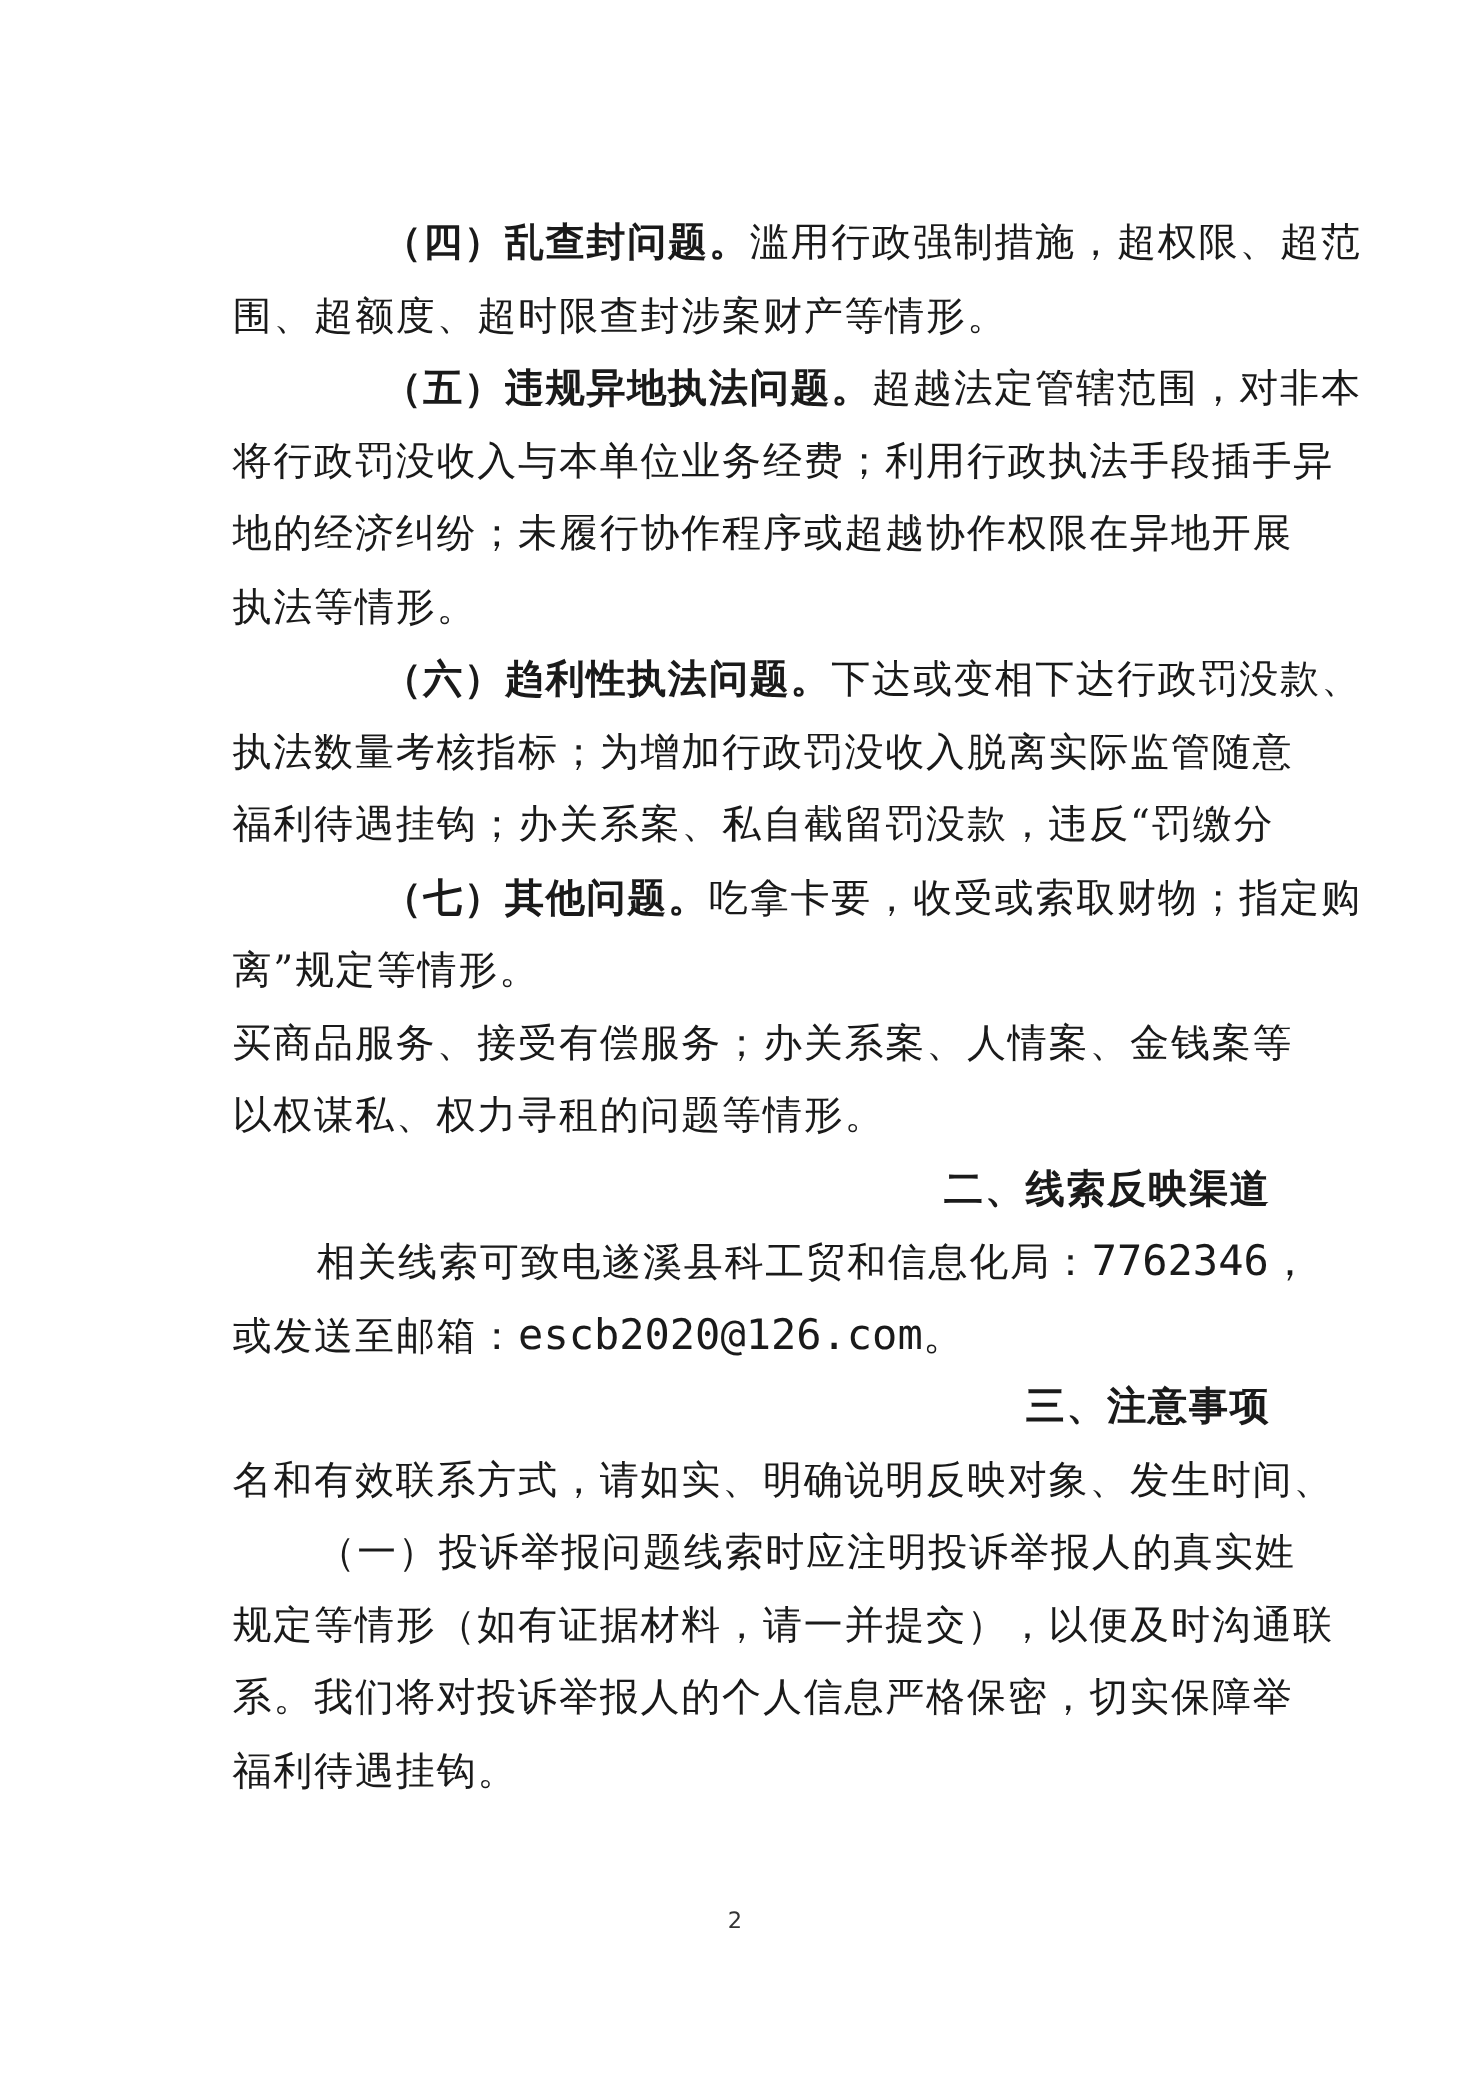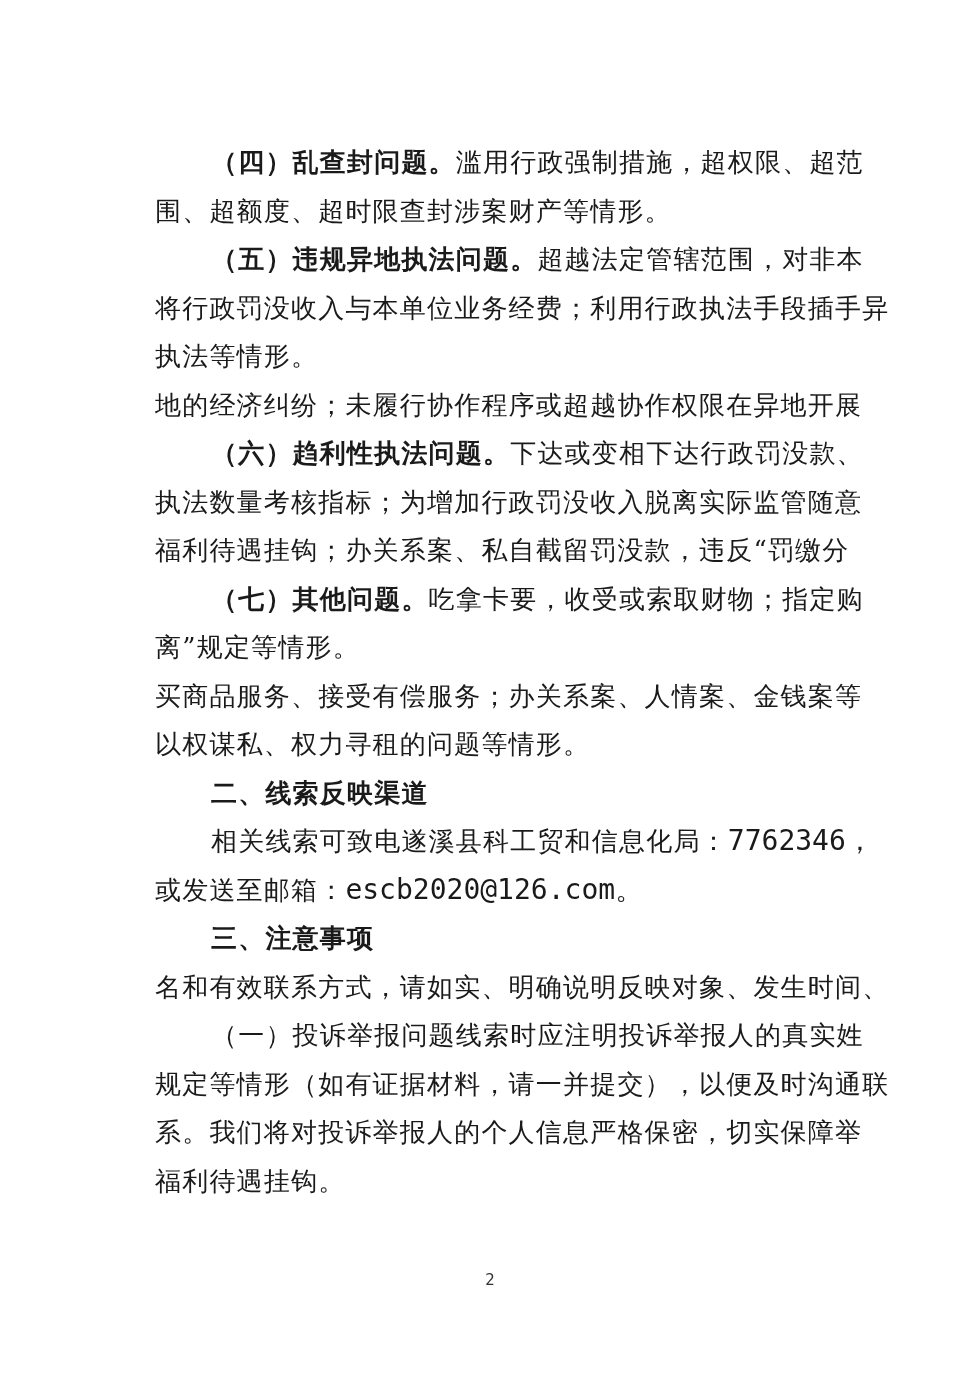--- a/index.html
+++ b/index.html
@@ -28,25 +28,27 @@
     white-space: nowrap;
     letter-spacing: 1.2px;
     overflow: visible;
   }
   .indent {
     padding-left: 56px;
   }
   .bold {
     font-family: "DejaVu Sans", "Liberation Sans", sans-serif;
     font-weight: bold;
+    margin-left: 44px;
   }
   .heading {
     font-family: "DejaVu Sans", "Liberation Sans", sans-serif;
     font-weight: bold;
     font-size: 26px;
+    text-align: right;
   }
   .mono {
     font-family: "DejaVu Sans Mono", "Liberation Mono", monospace;
     font-size: 28px;
     letter-spacing: 0;
   }
   .page-number {
     position: absolute;
     left: 0;
     width: 980px;
@@ -64,22 +66,22 @@
 
   <div class="line indent">
     <span class="bold">（四）乱查封问题。</span><span>滥用行政强制措施，超权限、超范</span>
   </div>
   <div class="line">围、超额度、超时限查封涉案财产等情形。</div>
 
   <div class="line indent">
     <span class="bold">（五）违规异地执法问题。</span><span>超越法定管辖范围，对非本</span>
   </div>
   <div class="line">将行政罚没收入与本单位业务经费；利用行政执法手段插手异</div>
+  <div class="line">地的经济纠纷；未履行协作程序或超越协作权限在异地开展</div>
   <div class="line">执法等情形。</div>
-  <div class="line">地的经济纠纷；未履行协作程序或超越协作权限在异地开展</div>
 
   <div class="line indent">
     <span class="bold">（六）趋利性执法问题。</span><span>下达或变相下达行政罚没款、</span>
   </div>
   <div class="line">执法数量考核指标；为增加行政罚没收入脱离实际监管随意</div>
   <div class="line">福利待遇挂钩；办关系案、私自截留罚没款，违反“罚缴分</div>
   <div class="line indent">
     <span class="bold">（七）其他问题。</span><span>吃拿卡要，收受或索取财物；指定购</span>
   </div>
 

